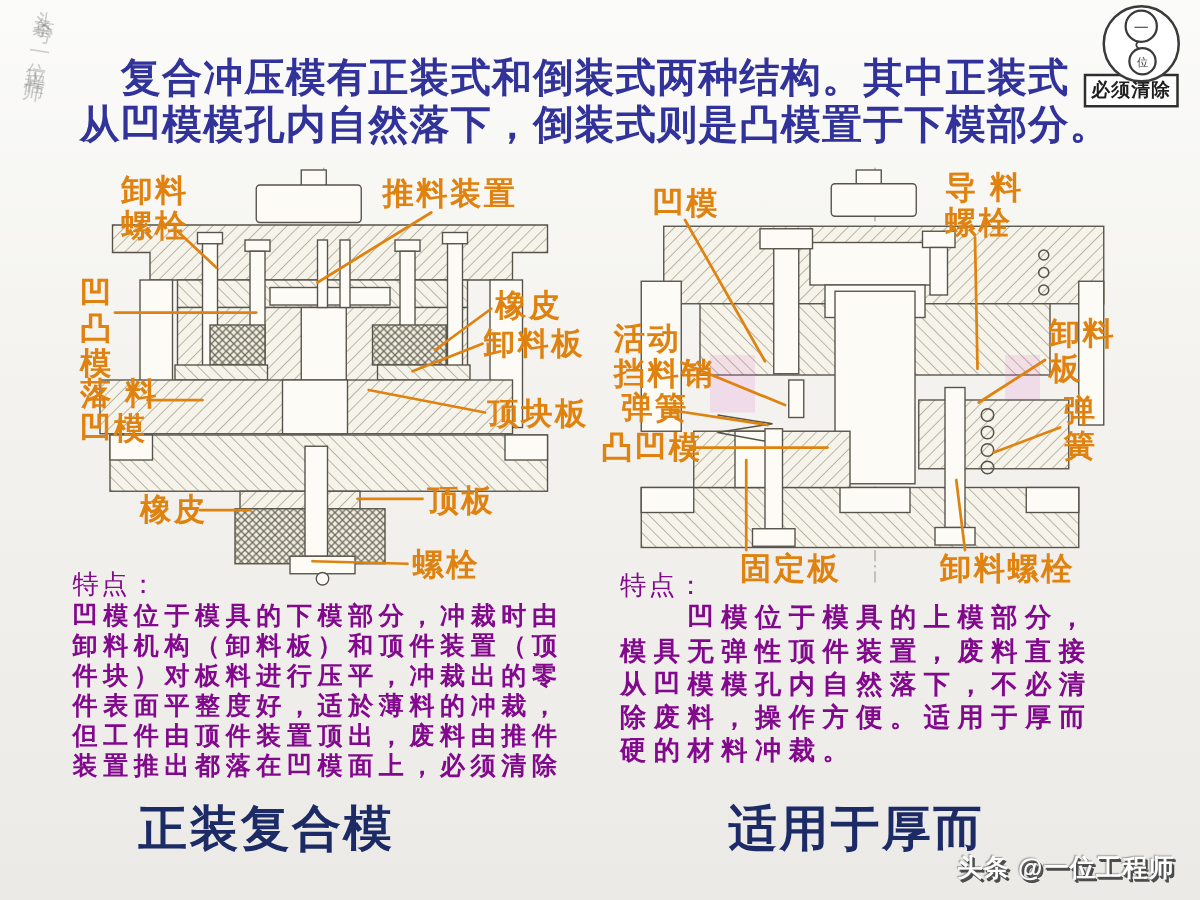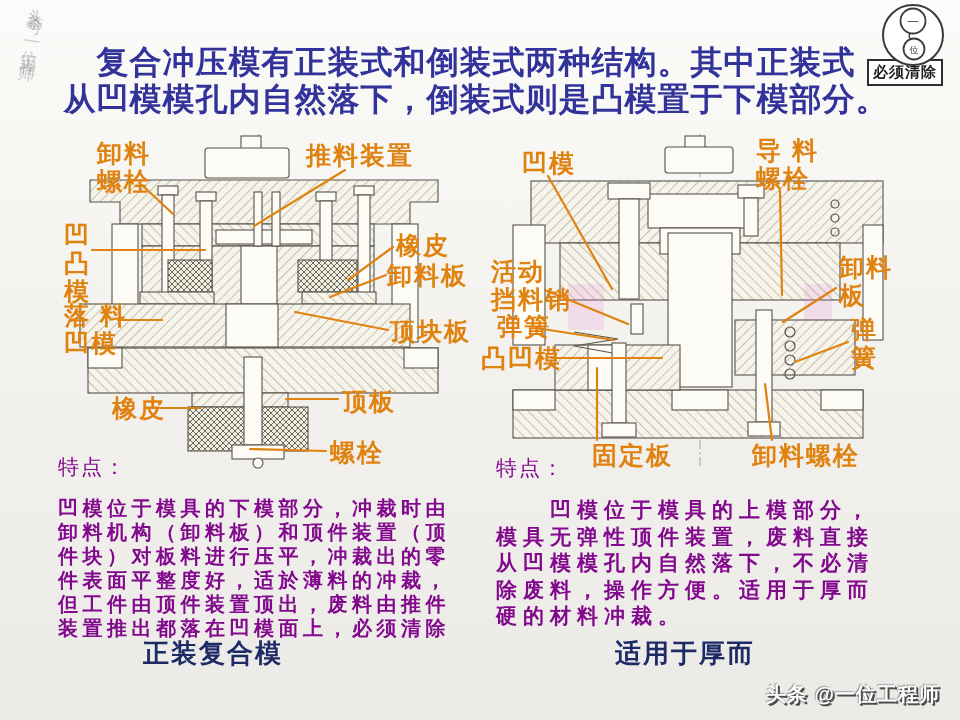--- a/index.html
+++ b/index.html
@@ -28,26 +28,26 @@
   }
   .logo svg{position:absolute;left:0;top:0;z-index:2;}
   
   .lbl{
     position:absolute;color:var(--label-orange,#e0820f);font-weight:bold;
     font-size:25px;line-height:1.12;letter-spacing:2px;white-space:pre-line;
   }
   
   .feat{position:absolute;color:var(--body-purple,#82098d);}
   .feat-head{font-size:21px;font-weight:normal;letter-spacing:2px;}
-  .feat-body{font-weight:bold;white-space:pre-line;margin-top:15px;}
+  .feat-body{font-weight:bold;white-space:pre-line;margin-top:0;}
   .feat-body.l{font-size:20px;line-height:24px;letter-spacing:4.5px;}
   .feat-body.r{font-size:21px;line-height:26.5px;letter-spacing:6px;}
   .caption{
     position:absolute;width:310px;text-align:center;
-    color:var(--caption-navy,#1c2b66);font-weight:bold;font-size:26px;letter-spacing:2px;
+    color:var(--caption-navy,#1c2b66);font-weight:bold;font-size:39px;letter-spacing:2px;
   }
   .bottom-watermark{
     position:absolute;right:20px;bottom:12px;font-size:20px;font-weight:bold;
     letter-spacing:1px;color:#ffffff;
     text-shadow:2px 2px 0 #4b4b4b,1px 1px 0 #5a5a5a,-1px -1px 1px #9a9a9a;
   }
   
   .w{fill:#fcfbf5;stroke:#57534a;stroke-width:1.1;}
   .ol{stroke:#57534a;stroke-width:1.1;}
   .o{fill:none;stroke:#57534a;stroke-width:1.2;}

